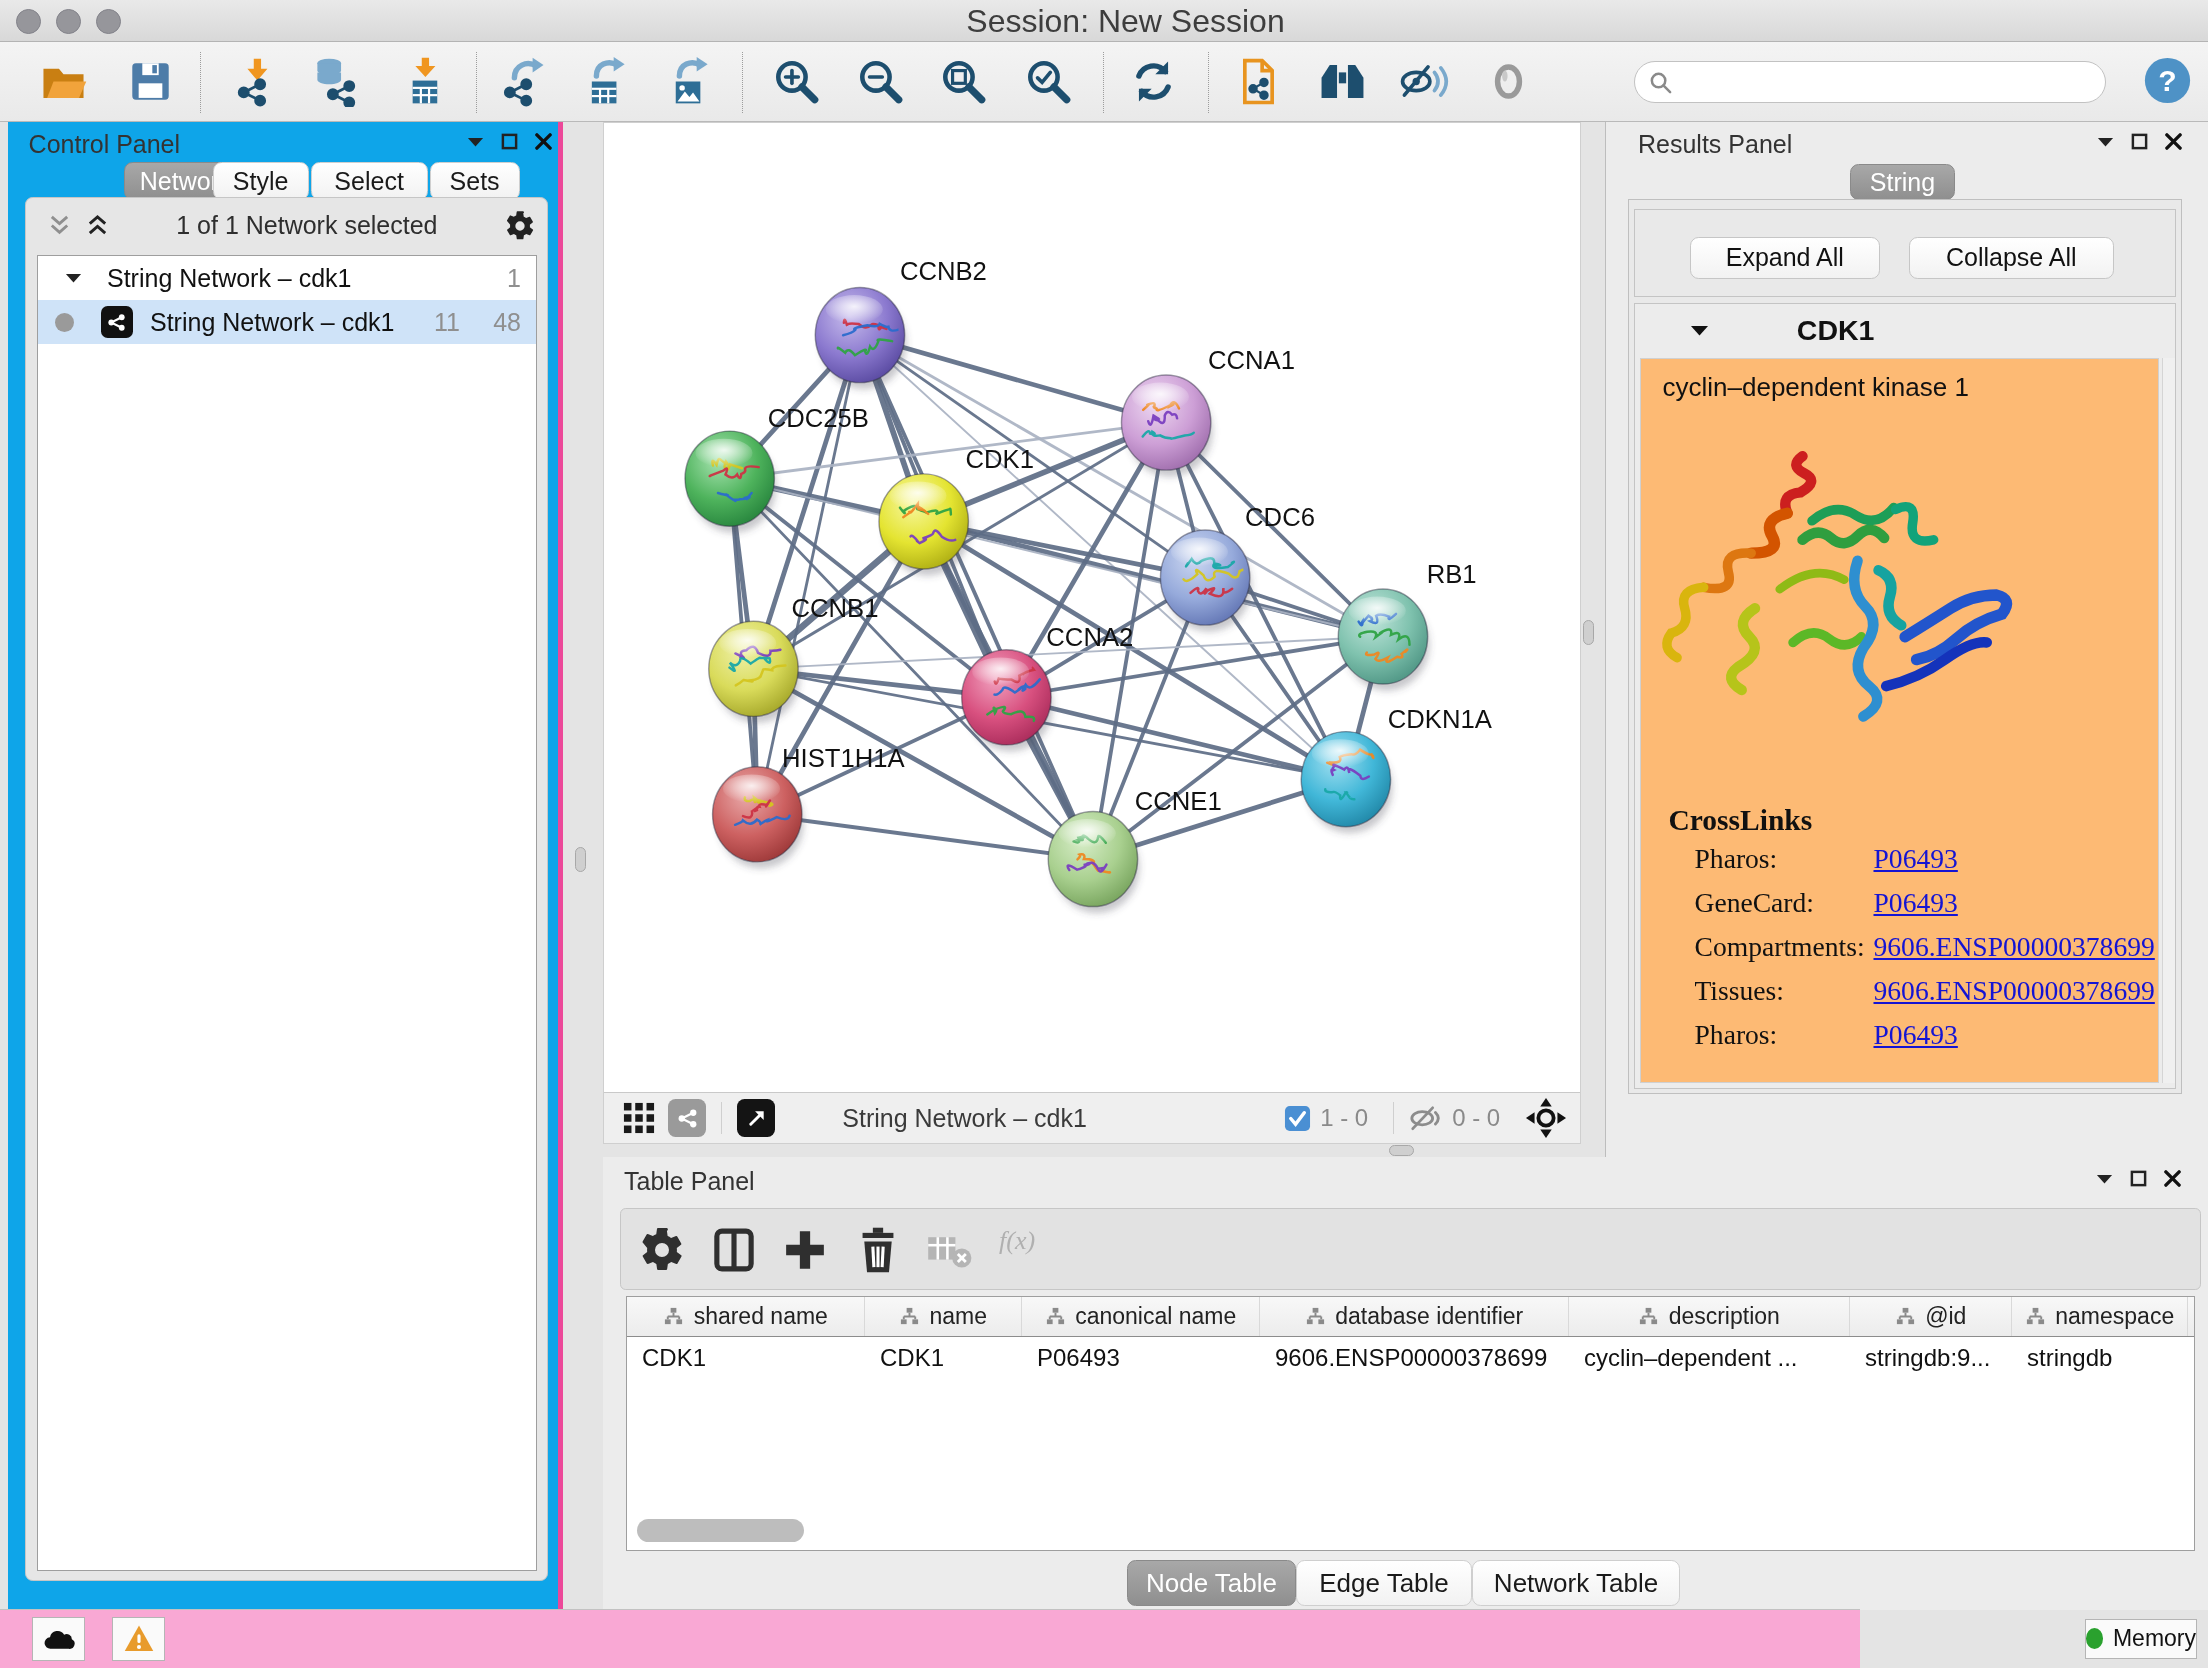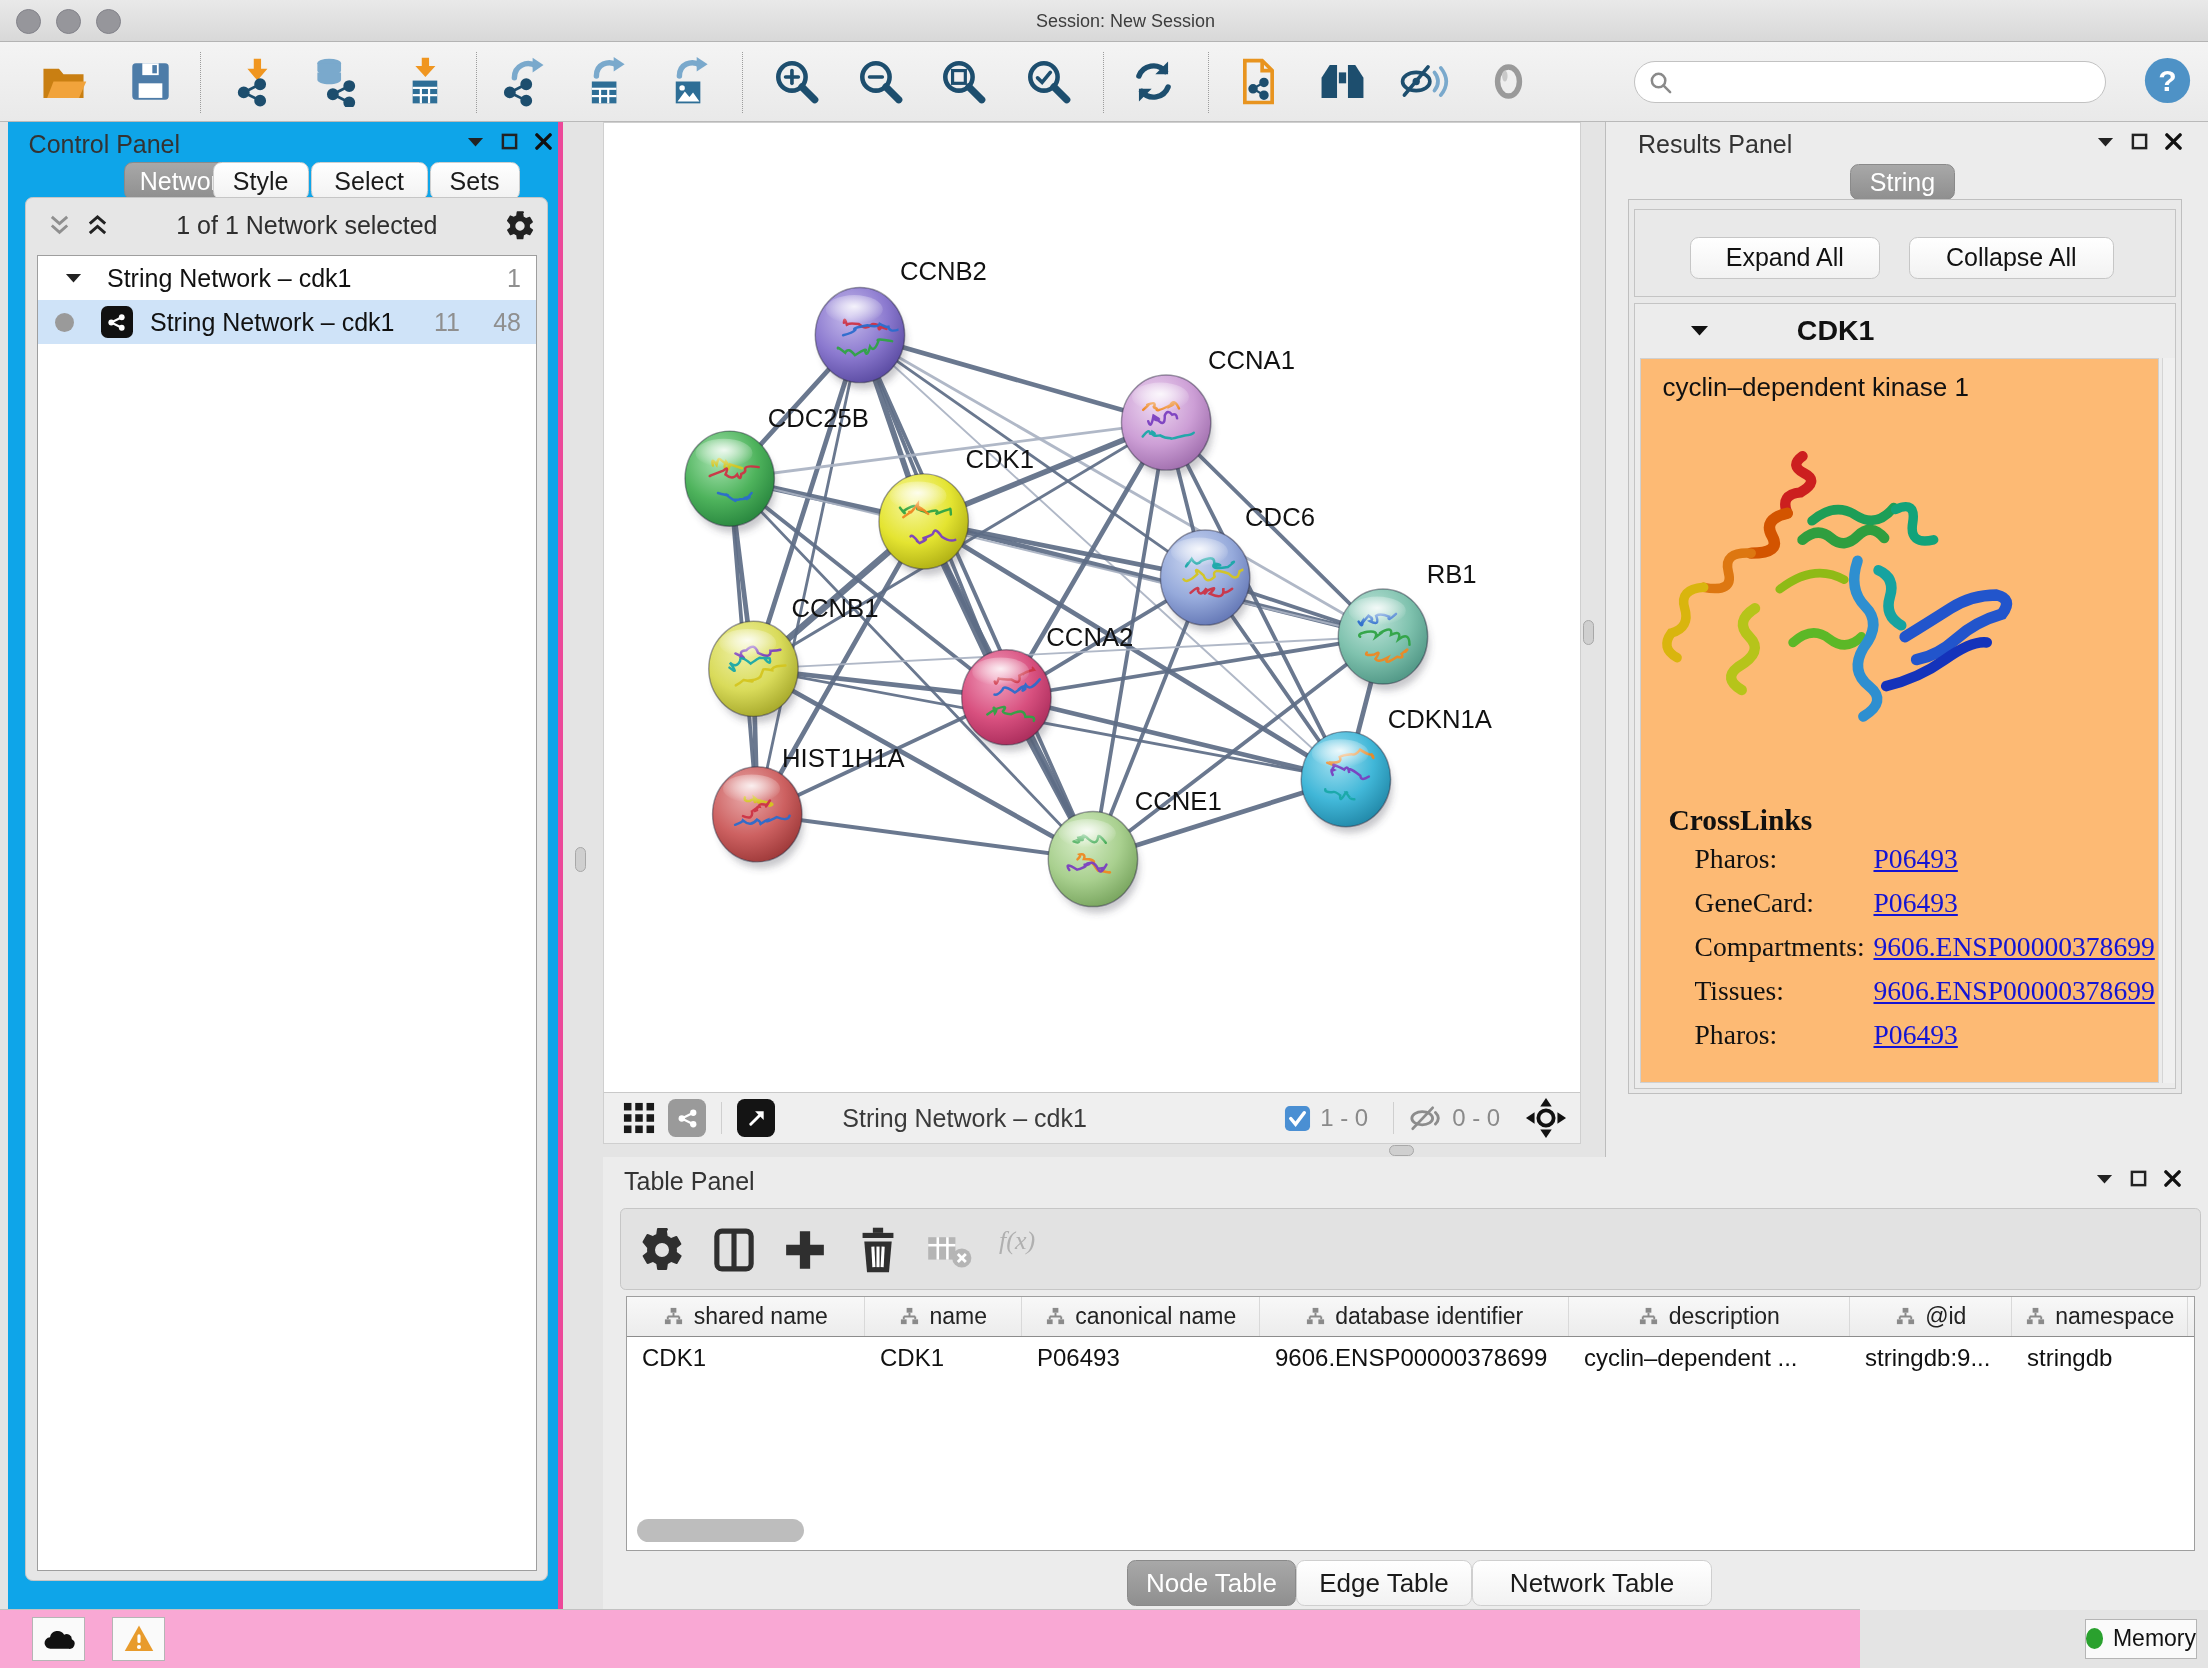--- a/index.html
+++ b/index.html
@@ -6,21 +6,21 @@
   html,body { width:2208px; height:1668px; overflow:hidden;
     font-family:"Liberation Sans","DejaVu Sans",sans-serif; background:#e4e4e4; }
   .app { position:absolute; inset:0; }
 
   
   #titlebar { position:absolute; left:0; top:0; width:2208px; height:42px;
     background:linear-gradient(#e9e9e9,#d8d8d8); border-bottom:1px solid #b4b4b4; }
   .tlight { position:absolute; top:8.6px; width:25px; height:25px; border-radius:50%;
     background:#96969b; border:1px solid #82828a; }
   #win-title { position:absolute; left:0; right:0; top:0; height:42px; line-height:42px;
-    text-align:center; font-size:18px; font-weight:500; color:#3d3d3d;padding-left:43px; }
+    text-align:center; font-size:32px; font-weight:500; color:#3d3d3d;padding-left:43px; }
 
   
   #toolbar { position:absolute; left:0; top:42px; width:2208px; height:80px;
     background:linear-gradient(#f4f4f4,#e9e9e9); border-bottom:1px solid #b9b9b9; }
   .tbicon { position:absolute; top:14.3px; width:51px; height:51px; }
   .tbsep { position:absolute; top:9.5px; height:61px; width:0;
     border-left:1.9px dotted #9c9c9c; }
   #search-box { position:absolute; left:1634px; top:19px; width:472px; height:42px;
     background:#fff; border:1.9px solid #c2c2c2; border-radius:21px; display:flex; align-items:center; }
   #search-box svg { margin-left:13.3px; }
@@ -128,21 +128,21 @@
   #table-data-row { display:flex; height:42px; align-items:center; }
   .td { font-size:24px; color:#111; padding-left:15px; overflow:hidden; white-space:nowrap; flex:0 0 auto; }
   #tp-hscroll { position:absolute; left:9.5px; bottom:7.6px; width:167px; height:23px;
     background:#bdbdbd; border-radius:11.4px; }
   .bottom-tab { position:absolute; top:403px; height:46px; border-radius:8.6px;
     border:1px solid #cfcfcf; background:linear-gradient(#ffffff,#f2f2f2);
     font-size:26px; color:#1a1a1a; display:flex; align-items:center; justify-content:center; }
   .bottom-tab.active { background:linear-gradient(#a8a8a8,#8f8f8f); color:#fff; border-color:#8a8a8a; }
   #tab-node { left:524px; width:169px; }
   #tab-edge { left:693px; width:176px; }
-  #tab-nettab { left:869px; width:240px; }
+  #tab-nettab { left:869px; width:208px; }
 
   
   .grip-v { position:absolute; width:11.4px; height:25px; border-radius:5.7px;
     background:#cfcfcf; border:1px solid #a8a8a8; }
   .grip-h { position:absolute; width:25px; height:11.4px; border-radius:5.7px;
     background:#cfcfcf; border:1px solid #a8a8a8; }
 
   
   #statusbar { position:absolute; left:0; top:1609px; width:1860px; height:59px;
     background:#f9a8d4; border-top:1px solid #c2c2c2; }

